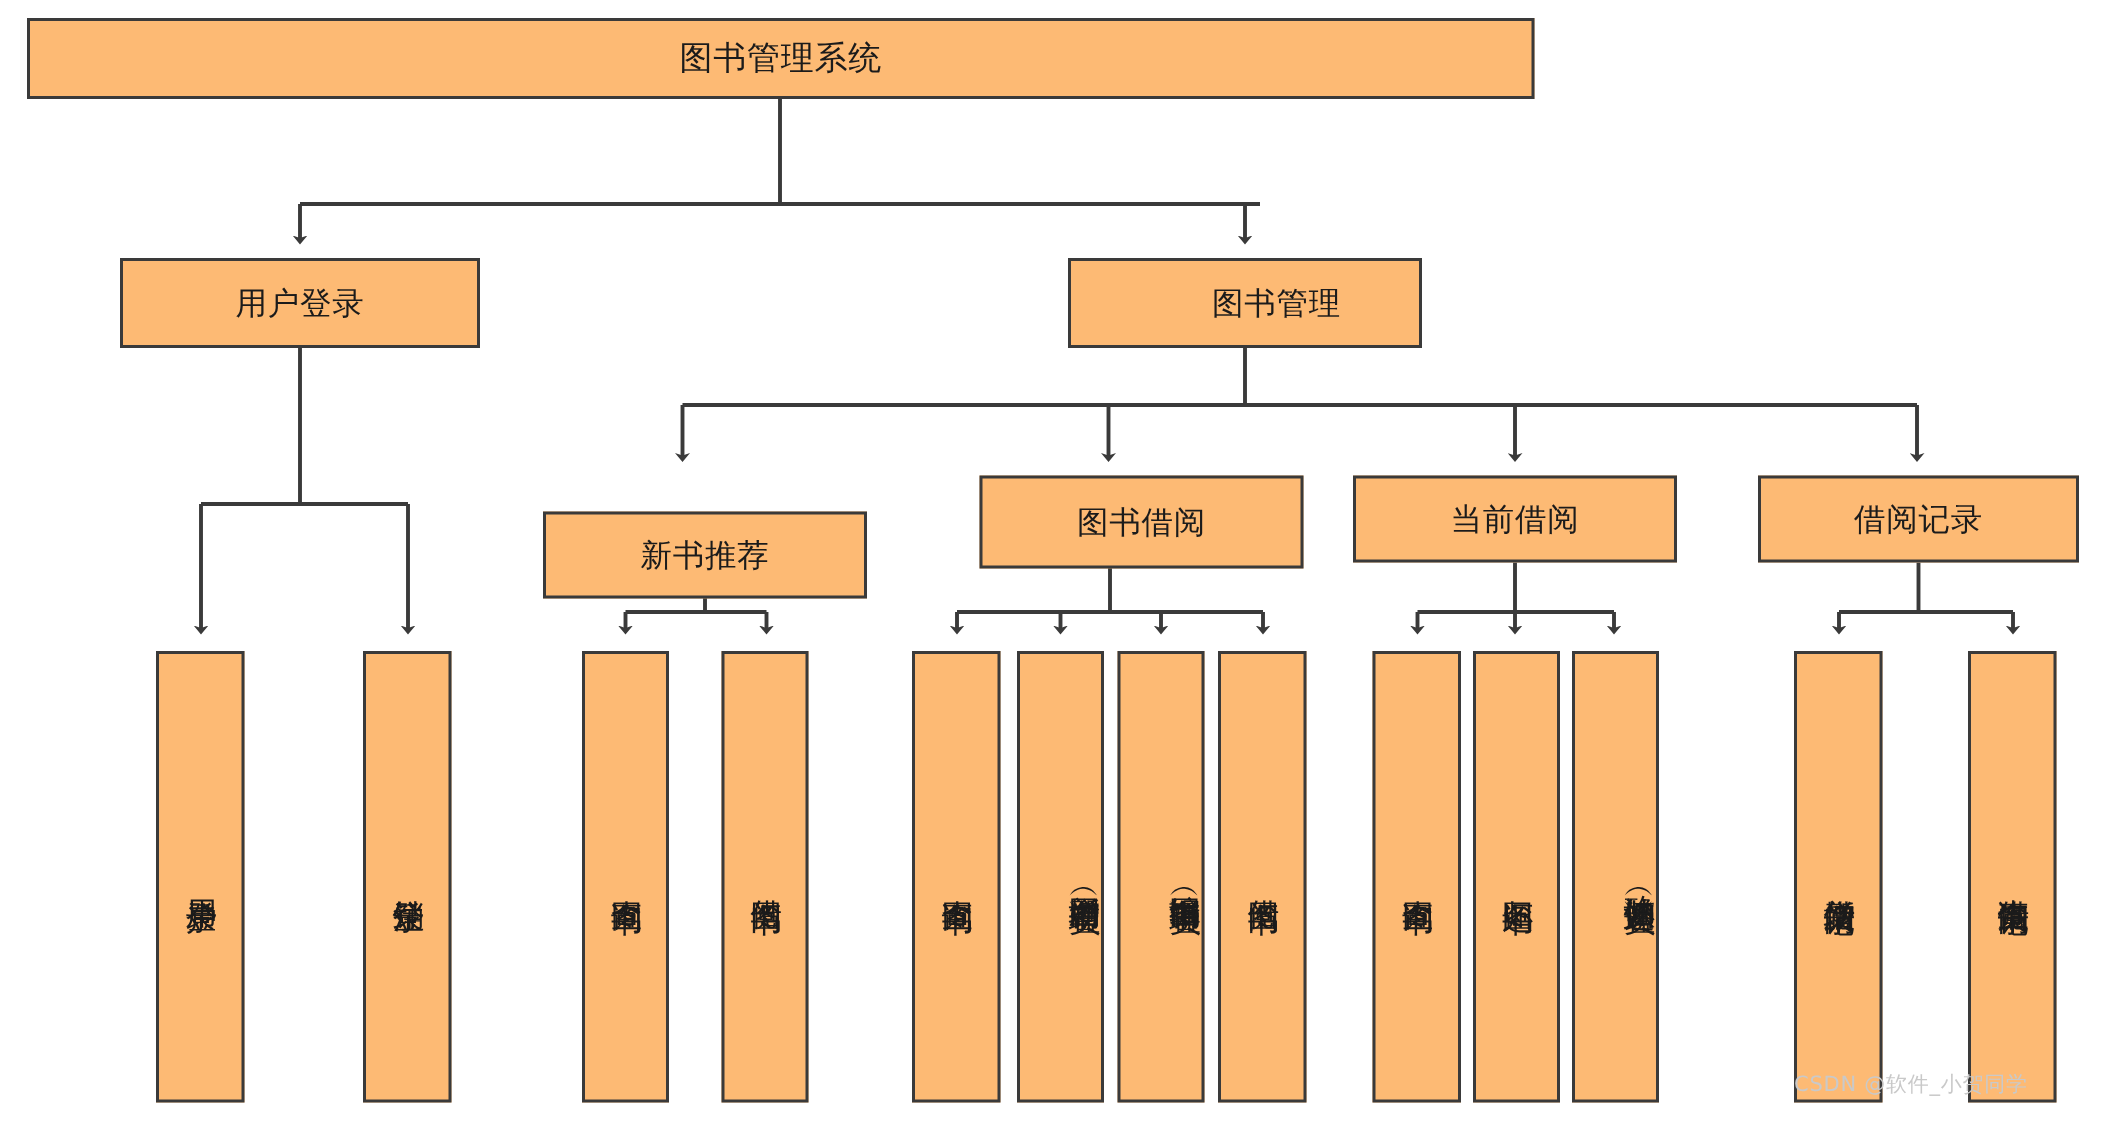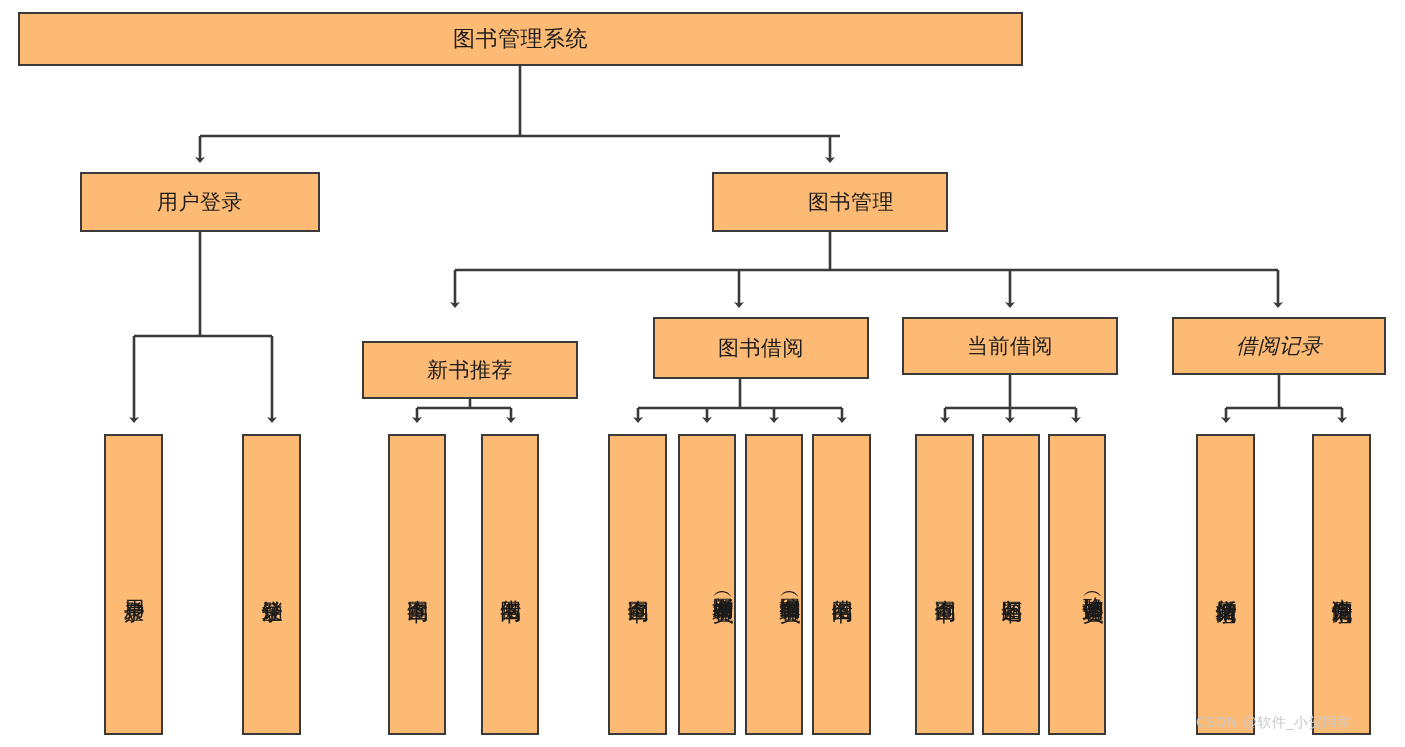--- a/index.html
+++ b/index.html
@@ -136,21 +136,21 @@
   </div>
 
   <div class="node horiz" style="left:632px; top:317px; width:216px; height:62px;margin-left:21px;">
     <span>图书借阅</span>
   </div>
 
   <div class="node horiz" style="left:902px; top:317px; width:216px; height:58px;">
     <span>当前借阅</span>
   </div>
 
-  <div class="node horiz" style="left:1172px; top:317px; width:214px; height:58px;font-style:italic;">
+  <div class="node horiz" style="left:1172px; top:317px; width:214px; height:58px;">
     <span>借阅记录</span>
   </div>
 
   <div class="node vert" style="left:104px; top:434px; width:59px; height:301px;">
     <span>用户登录</span>
   </div>
 
   <div class="node vert" style="left:242px; top:434px; width:59px; height:301px;">
     <span>注销登录</span>
   </div>

